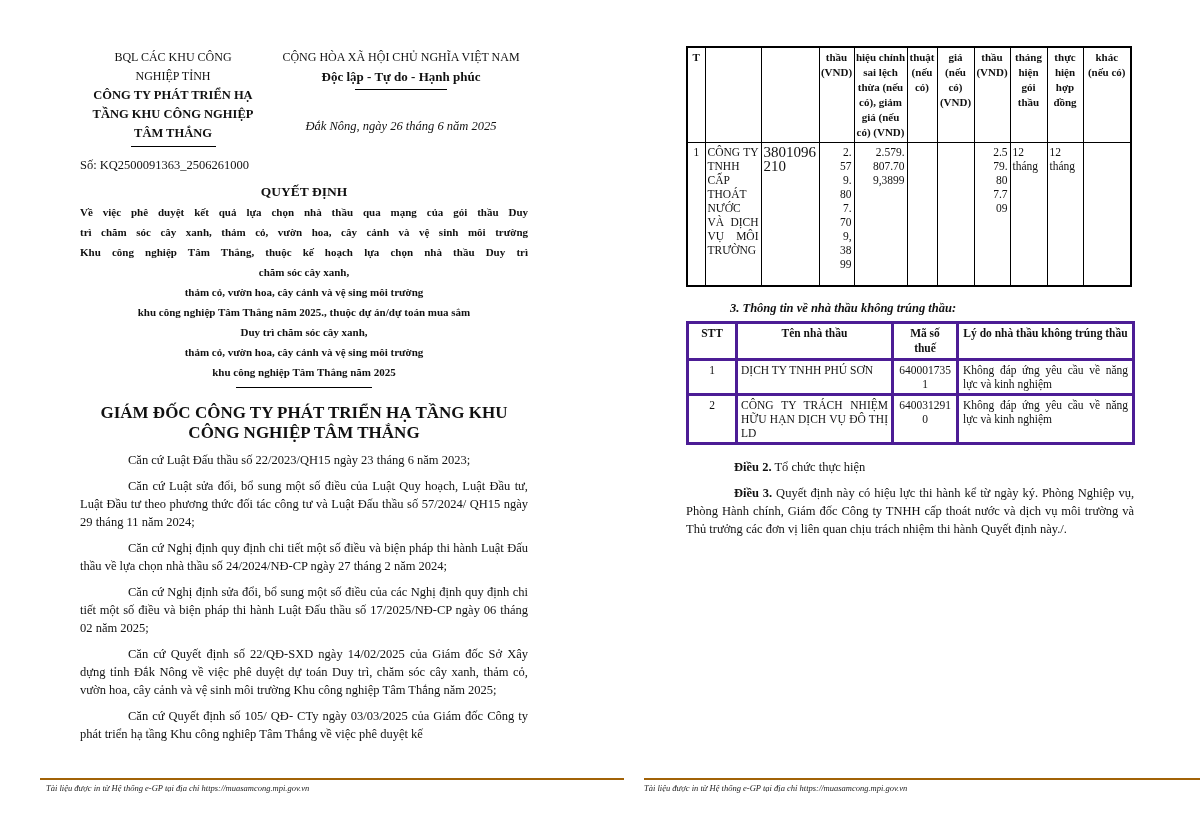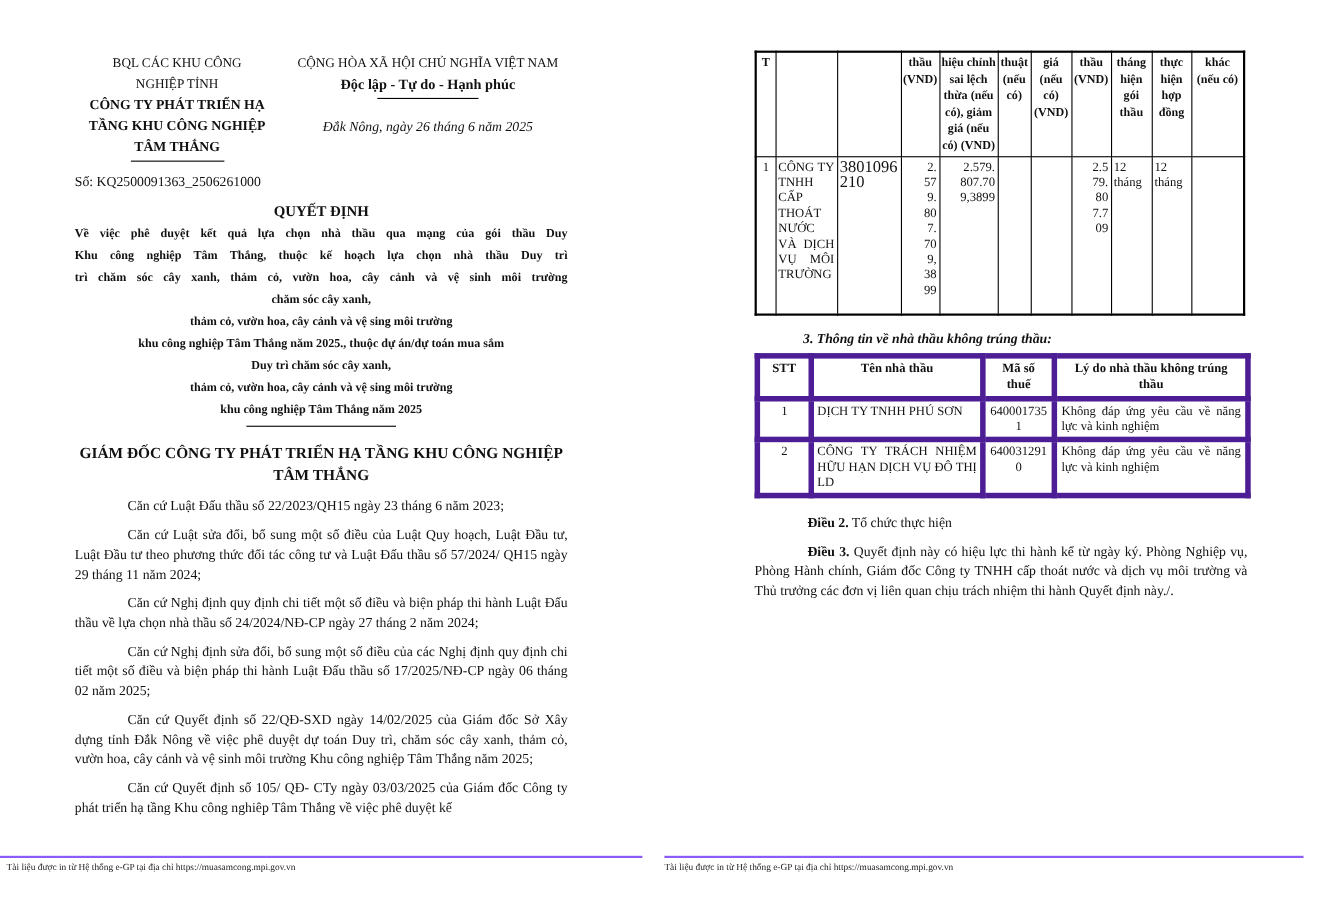--- a/index.html
+++ b/index.html
@@ -1,64 +1,64 @@
 <!DOCTYPE html>
 <html><head>
 <meta charset="utf-8">
 <style>
   html,body{margin:0;padding:0;background:#ffffff;}
   .sheet{
     position:relative;width:1200px;height:824px;background:#ffffff;
     font-family:"Liberation Serif","DejaVu Serif",serif;color:#111;overflow:hidden;
   }
   
-  .page-left{position:absolute;left:68px;top:48px;width:448px;}
+  .page-left{position:absolute;left:80px;top:48px;width:448px;}
   .doc-header{display:flex;}
   .org-left{width:186px;text-align:center;font-size:12px;line-height:19px;}
   .org-left .inner{width:164px;margin:0 auto;}
   .org-name{font-weight:bold;font-size:12.5px;}
   .rule-sm{border-top:1.5px solid #000;width:85px;margin:3px auto 0;}
   .national{flex:1;text-align:center;font-size:12px;line-height:19px;padding-left:8px;}
   .national .motto{font-weight:bold;font-size:13px;}
   .national .nation{font-weight:normal;}
   .rule-nat{border-top:1.5px solid #000;width:92px;margin:3px auto 0;}
-  .dateline{font-style:italic;font-size:12.5px;margin-top:16px;}
+  .dateline{font-style:italic;font-size:12.5px;margin-top:27px;}
   .doc-number{font-size:12.5px;margin-top:11px;}
   .title-block{margin-top:9px;text-align:center;}
   .doc-title{font-weight:bold;font-size:13.5px;line-height:20px;}
   .subtitle{font-weight:bold;font-size:11px;line-height:20px;}
   .subtitle-line{text-align:center;}
   .subtitle-line:nth-child(-n+3){text-align:justify;text-align-last:justify;}
   .rule-title{border-top:1.5px solid #000;width:136px;margin:5px auto 0;}
-  .issuer{margin-top:15px;text-align:center;font-weight:bold;font-size:14px;line-height:20px;}
+  .issuer{margin-top:15px;text-align:center;font-weight:bold;font-size:17px;line-height:20px;}
   .para{font-size:12.5px;line-height:18px;text-align:justify;text-indent:48px;margin-top:8px;}
   
   .page-right{position:absolute;left:686px;top:46px;width:448px;}
   table{border-collapse:collapse;table-layout:fixed;}
   .t1{width:446px;border:2px solid #000;}
   .t1 td,.t1 th{border:1px solid #000;vertical-align:top;padding:2px 2px;overflow-wrap:break-word;}
   .t1 th{font-size:11px;line-height:15px;font-weight:bold;text-align:center;padding:2px 1px;}
   .t1 td{font-size:11.5px;line-height:14px;}
   .t1 .c-stt{text-align:center;}
   .t1 .c-name{text-align:justify;}
   .t1 .c-tax{font-size:15px;margin-top:31px;}
   .t1 .c-num{text-align:right;word-break:break-all;padding-left:18px;}
   .sec3{font-weight:bold;font-style:italic;font-size:12.5px;margin:14px 0 5px;padding-left:44px;}
   .t2{width:446px;border:2px solid #000;}
-  .t2 td,.t2 th{border:5px solid #4c1d95;vertical-align:top;padding:2px 4px;overflow-wrap:break-word;}
+  .t2 td,.t2 th{border:3px solid #4c1d95;vertical-align:top;padding:2px 4px;overflow-wrap:break-word;}
   .t2 th{font-size:11.5px;line-height:15px;font-weight:bold;text-align:center;}
   .t2 td{font-size:11.5px;line-height:14px;}
   .t2 .c-stt{text-align:center;}
   .t2 .c-name{text-align:justify;padding:2px 3px;}
   .t2 .c-tax{text-align:center;}
   .t2 .c-reason{text-align:justify;}
   .articles{margin-top:13px;}
   .b{font-weight:bold;}
   
-  .footer{position:absolute;top:778px;border-top:2px solid #8b5cf6;font-size:8.5px;color:#1a1a1a;padding-top:3px;}
+  .footer{position:absolute;top:778px;border-top:2px solid #a16207;font-size:8.5px;font-style:italic;color:#1a1a1a;padding-top:3px;margin-left:40px;}
   .footer-left{left:0;width:578px;padding-left:6px;}
   .footer-right{left:604px;width:581px;}
 </style>
 </head>
 <body>
 
 <div class="sheet">
 
   <div class="page-left">
 
@@ -77,22 +77,22 @@
         <div class="dateline">Đắk Nông, ngày 26 tháng 6 năm 2025</div>
       </div>
     </div>
 
     <div class="doc-number">Số: KQ2500091363_2506261000</div>
 
     <div class="title-block">
       <div class="doc-title">QUYẾT ĐỊNH</div>
       <div class="subtitle">
         <div class="subtitle-line">Về việc phê duyệt kết quả lựa chọn nhà thầu qua mạng của gói thầu Duy</div>
+        <div class="subtitle-line">trì chăm sóc cây xanh, thảm cỏ, vườn hoa, cây cảnh và vệ sinh môi trường</div>
         <div class="subtitle-line">Khu công nghiệp Tâm Thắng, thuộc kế hoạch lựa chọn nhà thầu Duy trì</div>
-        <div class="subtitle-line">trì chăm sóc cây xanh, thảm cỏ, vườn hoa, cây cảnh và vệ sinh môi trường</div>
         <div class="subtitle-line">chăm sóc cây xanh,</div>
         <div class="subtitle-line">thảm cỏ, vườn hoa, cây cảnh và vệ sing môi trường</div>
         <div class="subtitle-line">khu công nghiệp Tâm Thắng năm 2025., thuộc dự án/dự toán mua sắm</div>
         <div class="subtitle-line">Duy trì chăm sóc cây xanh,</div>
         <div class="subtitle-line">thảm cỏ, vườn hoa, cây cảnh và vệ sing môi trường</div>
         <div class="subtitle-line">khu công nghiệp Tâm Thắng năm 2025</div>
       </div>
       <div class="rule-title"></div>
     </div>
 

